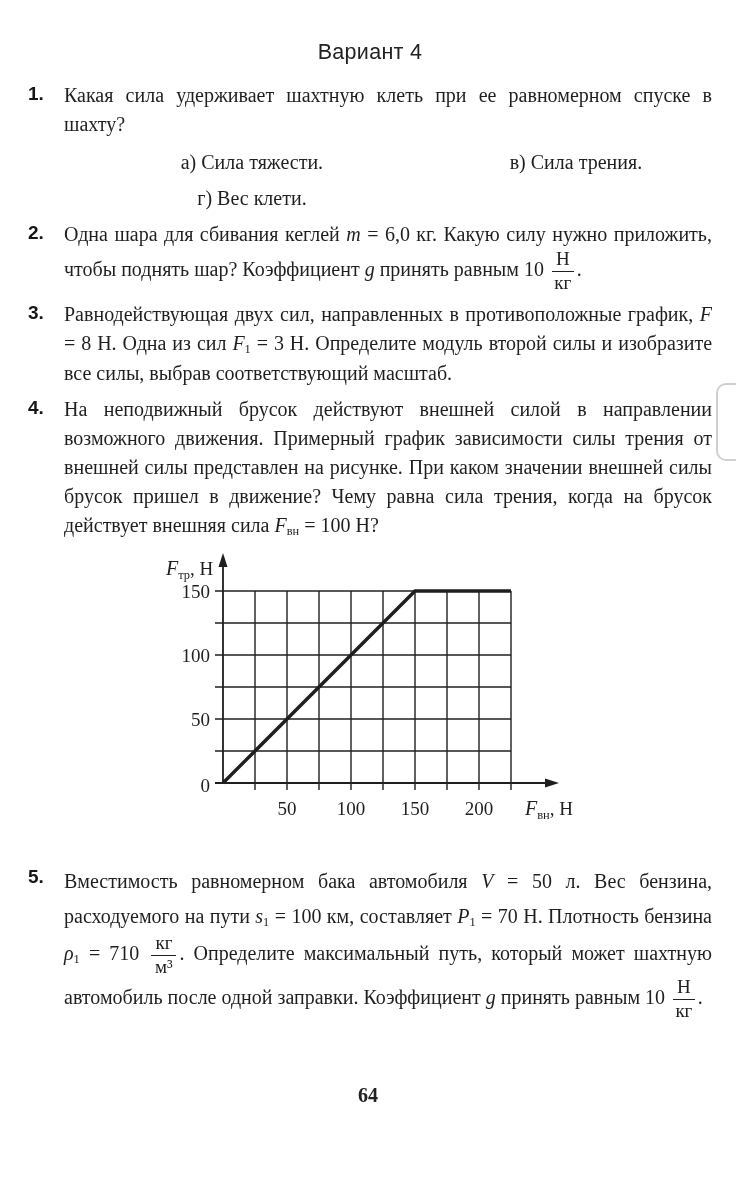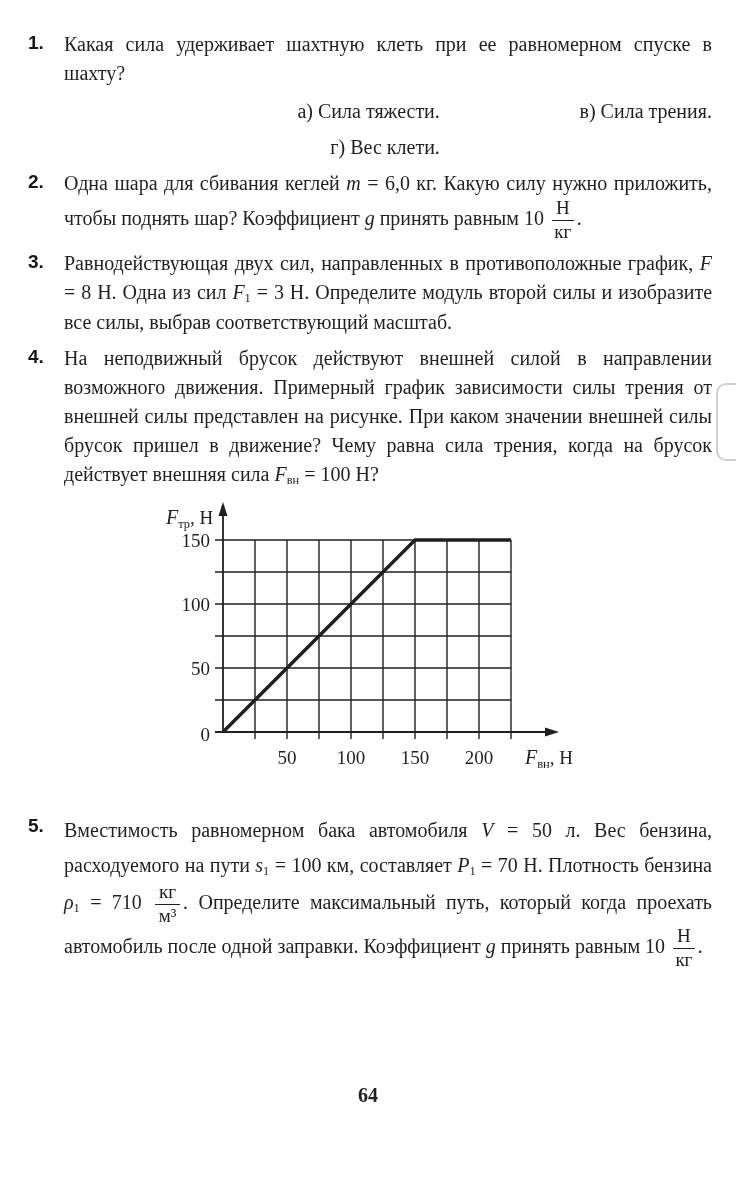--- a/index.html
+++ b/index.html
@@ -24,38 +24,39 @@
   i{font-family:"Liberation Serif", serif}
   .vsub{font-size:.62em;font-style:normal;vertical-align:-0.25em}
   .frac{
     display:inline-flex;flex-direction:column;align-items:center;
     vertical-align:middle;margin:0 3px;line-height:1.08;font-size:.95em;
   }
   .frac .fnum{border-bottom:1.6px solid currentColor;padding:0 4px 1px 4px}
   .frac .fden{padding-top:1px}
   .options{
     display:grid;grid-template-columns:58% 42%;grid-template-rows:repeat(2,auto);
-    grid-auto-flow:column;row-gap:7px;margin-top:9px;text-align:right;
+    grid-auto-flow:column;row-gap:7px;margin-top:9px;text-align:center;
   }
   .figure{margin:10px 0 14px 95px}
   .tick{font:19px "Liberation Serif", serif;fill:#1f1f1f}
   .axis-label{font:20px "Liberation Serif", serif;fill:#1f1f1f}
   .pagenum{
     position:absolute;left:0;right:0;top:1084px;text-align:center;
     font-weight:bold;font-size:20px;color:#222;
   }
   .scroll-thumb{
     position:absolute;top:383px;right:-10px;width:26px;height:74px;
     border:2px solid #ced1d3;border-radius:10px;background:#fff;
   }
 </style>
 </head>
 <body>
 
 <div class="page">
+  <h1 class="title">Вариант 4</h1>
   <ol class="problems" id="problems">
   <li class="problem problem-1">
     <span class="num">1.</span>
     <div class="body"><span><span>Какая сила удерживает шахтную клеть при ее равномерном спуске в шахту?</span></span><div class="options">
             <div class="option"><span>а)</span> Сила тяжести.</div>
             <div class="option"><span>г)</span> Вес клети.</div>
             <div class="option"><span>в)</span> Сила трения.</div>
           </div></div>
   </li>
 
@@ -106,21 +107,21 @@
               <text x="7" y="24" text-anchor="start" class="axis-label"><tspan font-style="italic">F</tspan><tspan dy="4" font-size="12.5">тр</tspan><tspan dy="-4" font-size="19">, Н</tspan></text>
               <text x="366" y="264" text-anchor="start" class="axis-label"><tspan font-style="italic">F</tspan><tspan dy="4" font-size="12.5">вн</tspan><tspan dy="-4" font-size="19">, Н</tspan></text>
             </svg></div></div>
   </li>
 
   <li class="problem problem-5">
     <span class="num">5.</span>
     <div class="body"><span><span>Вместимость равномерном бака автомобиля </span><i>V</i><span> = 50 л. Вес бензина, расходуемого на пути </span><i>s</i><span class="vsub">1</span><span> = 100 км, составляет </span><i>P</i><span class="vsub">1</span><span> = 70 Н. Плотность бензина </span><i>ρ</i><span class="vsub">1</span><span> = 710 </span><span class="frac">
               <span class="fnum">кг</span>
               <span class="fden">м³</span>
-            </span><span>. Определите максимальный путь, который когда проехать автомобиль после одной заправки. Коэффици­ент </span><i>g</i><span> принять равным 10 </span><span class="frac">
+            </span><span>. Определите максимальный путь, который может шахтную автомобиль после одной заправки. Коэффици­ент </span><i>g</i><span> принять равным 10 </span><span class="frac">
               <span class="fnum">Н</span>
               <span class="fden">кг</span>
             </span><span>.</span></span></div>
   </li>
 </ol>
 </div>
 
 <div class="pagenum">64</div>
 <div class="scroll-thumb"></div>
 

